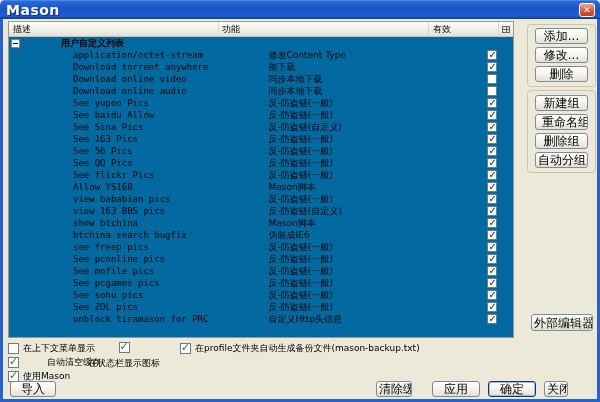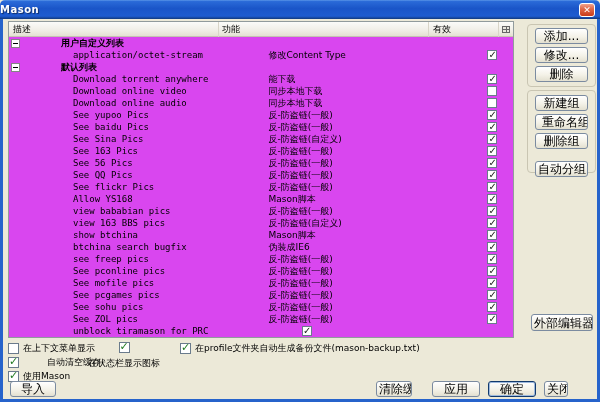--- a/index.html
+++ b/index.html
@@ -11,39 +11,39 @@
     font-size:9px;color:#000;
   }
   
   .titlebar{
     position:absolute;left:0;top:0;width:600px;height:19px;
     background:linear-gradient(180deg,#5a96e8 0%,#2a6ad8 8%,#1a55c8 45%,#1e5cd0 85%,#11397e 100%);
     border-radius:5px 5px 0 0;
     display:flex;align-items:center;
   }
   .title-text{
-    color:#fff;font-weight:bold;font-size:10px;padding-left:0;
+    color:#fff;font-weight:bold;font-size:14px;padding-left:6px;
     text-shadow:1px 1px 1px rgba(0,0,0,.5);letter-spacing:.5px;text-align:right;
   }
   .close-btn{
     position:absolute;right:5px;top:3px;width:16px;height:14px;
     background:linear-gradient(180deg,#f2a28c 0%,#e06a4a 40%,#c83a18 100%);
     border:1px solid #fff;border-radius:3px;
     color:#fff;font-size:9px;font-weight:bold;line-height:12px;text-align:center;
     cursor:pointer;
   }
   .edge{position:absolute;background:#2663cb;}
   .edge-l{left:0;top:19px;width:3px;height:383px;}
   .edge-r{right:0;top:19px;width:3px;height:383px;}
   .edge-b{left:0;bottom:0;width:600px;height:3px;}
 
   
   .listview{
     position:absolute;left:8px;top:21px;width:506px;height:317px;
-    background:#d946ef;border:1px solid #919B9C;overflow:hidden;
+    background:#0369a1;border:1px solid #919B9C;overflow:hidden;
   }
   .lv-header{
     position:relative;height:15px;width:100%;
     background:linear-gradient(180deg,#fbfbf9 0%,#f0eee6 60%,#e4e1d3 100%);
     border-bottom:1px solid #c5c2b2;
     display:flex;
   }
   .hcell{height:15px;line-height:14px;white-space:nowrap;overflow:hidden;cursor:default;}
   .hcell-desc{width:210px;padding-left:4px;border-right:1px solid #d8d5c8;}
   .hcell-func{width:210px;padding-left:3px;border-right:1px solid #d8d5c8;}
@@ -101,21 +101,21 @@
     font-family:"DejaVu Sans","Liberation Sans",sans-serif;
     white-space:nowrap;overflow:hidden;padding:0 2px;
   }
   .side-btn{left:535px;width:53px;}
   .btn-add{top:28px;}
   .btn-modify{top:47px;}
   .btn-delete{top:66px;}
   .btn-newgroup{top:95px;}
   .btn-renamegroup{top:114px;padding-left:6px;}
   .btn-delgroup{top:133px;}
-  .btn-autogroup{top:161px;}
+  .btn-autogroup{top:152px;}
   .btn-external{left:531px;top:314px;width:62px;height:17px;}
 
   
   .opt{
     position:absolute;display:flex;align-items:center;gap:4px;
     white-space:nowrap;cursor:default;
   }
   .opt-1{left:8px;top:342px;}
   .opt-2{left:88px;top:342px;flex-direction:column;}
   .opt-3{left:180px;top:342px;text-align:center;}
@@ -162,24 +162,20 @@
     </div>
 
     <div class="lv-row">
       <span class="cell cell-desc">application/octet-stream</span>
       <span class="cell cell-func">修改Content Type</span>
       <span class="cell-valid">
         <span class="cb list-cb checked"></span>
       </span>
     </div>
 
-    <div class="lv-row group-row">
-      <span class="expand-box"></span>
-      <span class="cell group-label">默认列表</span>
-    </div>
 
     <div class="lv-row">
       <span class="cell cell-desc">Download torrent anywhere</span>
       <span class="cell cell-func">能下载</span>
       <span class="cell-valid">
         <span class="cb list-cb checked"></span>
       </span>
     </div>
 
     <div class="lv-row">
@@ -200,21 +196,21 @@
 
     <div class="lv-row">
       <span class="cell cell-desc">See yupoo Pics</span>
       <span class="cell cell-func">反-防盗链(一般)</span>
       <span class="cell-valid">
         <span class="cb list-cb checked"></span>
       </span>
     </div>
 
     <div class="lv-row">
-      <span class="cell cell-desc">See baidu Pics</span>
+      <span class="cell cell-desc">See baidu Allow</span>
       <span class="cell cell-func">反-防盗链(一般)</span>
       <span class="cell-valid">
         <span class="cb list-cb checked"></span>
       </span>
     </div>
 
     <div class="lv-row">
       <span class="cell cell-desc">See Sina Pics</span>
       <span class="cell cell-func">反-防盗链(自定义)</span>
       <span class="cell-valid">
@@ -337,20 +333,21 @@
     <div class="lv-row">
       <span class="cell cell-desc">See ZOL pics</span>
       <span class="cell cell-func">反-防盗链(一般)</span>
       <span class="cell-valid">
         <span class="cb list-cb checked"></span>
       </span>
     </div>
 
     <div class="lv-row">
       <span class="cell cell-desc">unblock tiramason for PRC</span>
+      <span class="cell cell-func">自定义Http头信息</span>
       <span class="cell-valid">
         <span class="cb list-cb checked"></span>
       </span>
     </div>
   </div>
   </div>
 
   <div class="frame frame-1"></div>
   <div class="frame frame-2"></div>
 

